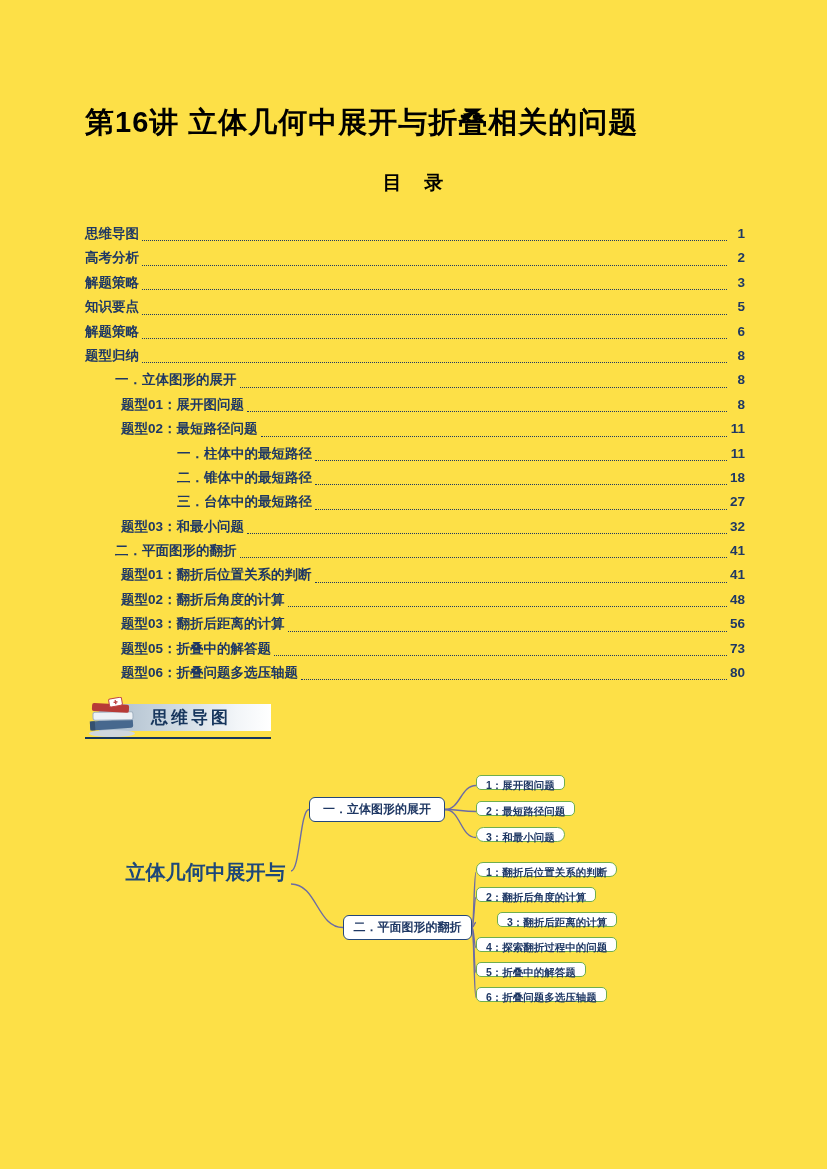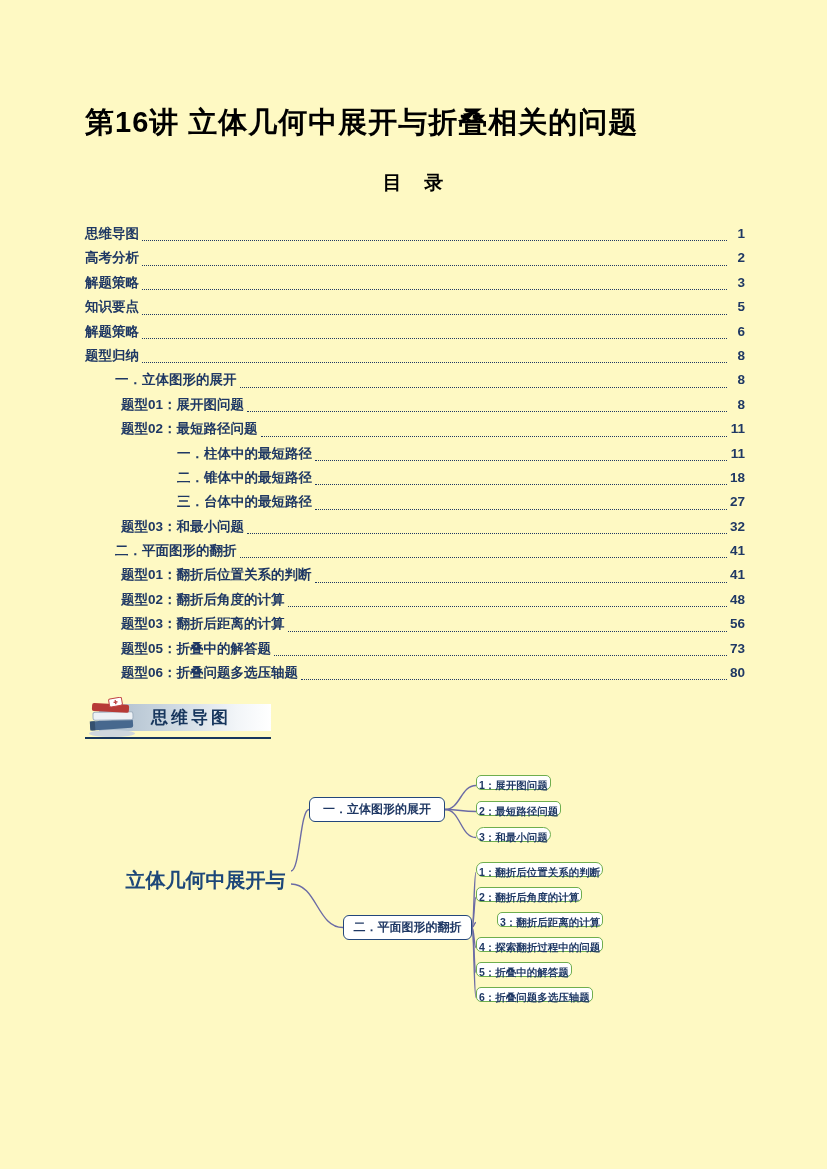--- a/index.html
+++ b/index.html
@@ -1,42 +1,42 @@
 <!DOCTYPE html>
 <html style="--toc: #1F3864; --branch: #24477B; --leaf: #6FAE4E; --underline: #17365D;"><head>
 <meta charset="utf-8">
 <style>
   html,body{margin:0;padding:0;background:#ffffff;}
-  .page{position:relative;width:827px;height:1169px;margin:0 auto;background:#fef9c3;box-sizing:border-box;
+  .page{position:relative;width:827px;height:1169px;margin:0 auto;background:#fde047;box-sizing:border-box;
         padding:104px 82px 0 85px;font-family:"Liberation Sans","DejaVu Sans",sans-serif;overflow:hidden;}
   .doc-title{margin:0;font-size:29px;font-weight:800;color:#000;letter-spacing:1px;line-height:36px;white-space:nowrap;}
   .toc-heading{margin-top:30px;text-align:center;font-size:19px;font-weight:800;color:#000;white-space:pre;letter-spacing:4px;}
   .toc{margin-top:26px;color:var(--toc,#1F3864);}
   .toc-row{display:flex;align-items:baseline;height:24.4px;font-size:13.5px;font-weight:700;line-height:24.4px;cursor:pointer;}
   .toc-label{white-space:nowrap;}
   .toc-leader{flex:1;border-bottom:1.7px dotted currentColor;margin:0 2px 5px 3px;align-self:flex-end;min-width:12px;}
   .toc-page{min-width:16px;text-align:right;}
   .lv0{padding-left:0}.lv1{padding-left:30px}.lv2{padding-left:36px}.lv3{padding-left:92px}
 
   .mm-header{position:relative;height:42px;width:186px;margin-top:12px;}
   .mm-banner{position:absolute;left:14px;right:0;top:7px;height:27px;
              background:linear-gradient(90deg,#a9baca 0%,#cfdae3 45%,#f2f5f8 80%,#ffffff 100%);
              display:flex;align-items:center;padding-left:52px;box-sizing:border-box;
              font-size:17px;font-weight:800;color:var(--underline,#17365D);letter-spacing:3px;white-space:nowrap;}
   .mm-underline{position:absolute;left:0;bottom:0;width:100%;height:2.5px;background:var(--underline,#17365D);}
   .books-icon{position:absolute;left:2px;top:0;width:52px;height:40px;z-index:2;}
 
   .mindmap{position:relative;width:660px;height:275px;margin-top:28px;}
   .mm-lines{position:absolute;left:0;top:0;}
-  .mm-root{position:absolute;left:28px;top:100px;width:185px;text-align:center;
+  .mm-root{position:absolute;left:28px;top:92px;width:185px;text-align:center;
            font-size:20px;font-weight:800;color:#1D4779;line-height:26px;white-space:nowrap;}
   .mm-branch{position:absolute;box-sizing:border-box;height:25px;line-height:22px;text-align:center;
              border:1.6px solid var(--branch,#24477B);border-radius:6px;background:#fff;
              font-size:12px;font-weight:700;color:#1F3864;white-space:nowrap;overflow:hidden;}
-  .mm-leaf{position:absolute;box-sizing:border-box;height:15px;line-height:18.5px;padding:0 2px;
+  .mm-leaf{position:absolute;box-sizing:border-box;height:15px;line-height:18.5px;padding:0 9px;
            border:1.2px solid var(--leaf,#6FAE4E);border-radius:5px;background:#fff;
            font-size:10.5px;font-weight:700;color:#1F3864;white-space:nowrap;}
 </style>
 </head>
 <body>
 
 <div class="page">
 
   <h1 class="doc-title">第16讲 立体几何中展开与折叠相关的问题</h1>
 

